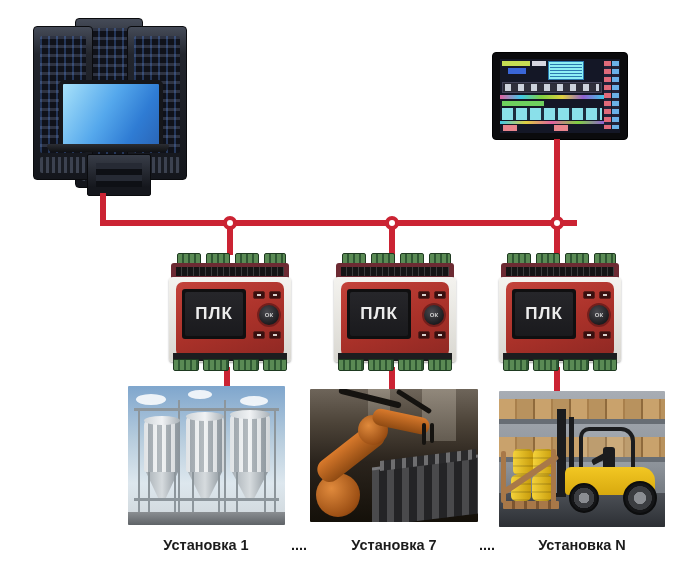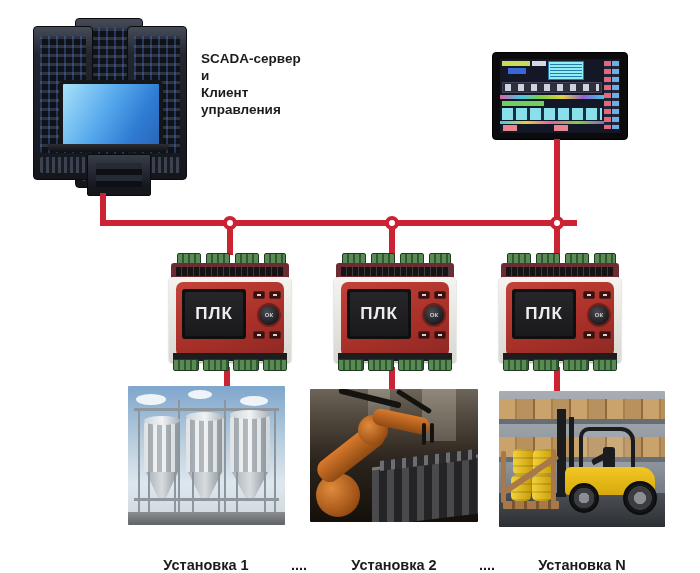--- a/index.html
+++ b/index.html
@@ -98,21 +98,21 @@
   .fl-mast{position:absolute;background:#1b1c1e;}
   .fl-body{position:absolute;background:linear-gradient(180deg,#f2c723,#d8a90e);border-radius:6px 14px 4px 4px;}
   .fl-guard{position:absolute;border:4px solid #1b1c1e;border-bottom:none;border-radius:10px 14px 0 0;background:rgba(230,235,240,.12);box-sizing:border-box;}
   .fl-seat{position:absolute;background:#1b1c1e;border-radius:3px 3px 0 0;}
   .wheel{position:absolute;border-radius:50%;background:radial-gradient(circle at 50% 50%,#8a8d92 0 28%,#3b3d41 30% 55%,#141517 57%);border:2px solid #0c0d0e;box-sizing:border-box;}
   .drum{position:absolute;width:20px;height:26px;border-radius:5px;
     background:repeating-linear-gradient(180deg,rgba(0,0,0,.12) 0 2px,rgba(0,0,0,0) 2px 8px),linear-gradient(90deg,#f4d23a,#c99d0c);}
   .pallet{position:absolute;background:repeating-linear-gradient(90deg,#a87848 0 9px,#7c5530 9px 12px);border-radius:1px;}
   .brace{position:absolute;background:#a87848;border-radius:2px;}
 
-  .caption{position:absolute;top:537px;transform:translateX(-50%);font-size:14.5px;font-weight:700;white-space:nowrap;margin-top:20px;}
+  .caption{position:absolute;top:537px;transform:translateX(-50%);font-size:14.5px;font-weight:700;white-space:nowrap;}
 </style>
 </head>
 <body>
 
 <div id="stage">
 
   <div class="abs" style="left:25px;top:8px;width:160px;height:190px;">
     <div class="tower" style="left:50px;top:10px;width:66px;height:168px;">
       <div class="slots"></div>
         <div class="vent"></div>
@@ -125,24 +125,20 @@
       <div class="slots"></div>
         <div class="vent"></div>
     </div>
     <div class="laptop-screen" style="left:34px;top:72px;width:96px;height:60px;"></div>
     <div class="laptop-base" style="left:22px;top:136px;width:122px;height:8px;"></div>
     <div class="pedestal" style="left:62px;top:146px;width:62px;height:40px;">
       <div class="pslots"></div>
     </div>
   </div>
 
-  <div class="abs lbl" style="left:201px;top:50px;font-size:13.5px;line-height:17px;">SCADA-сервер
-и
-Клиент
-управления</div>
 
   <div class="hmi">
     <div class="screen">
       <div class="sb" style="left:2px;top:2px;width:28px;height:5px;background:#c6dd54;"></div>
       <div class="sb" style="left:32px;top:2px;width:14px;height:5px;background:#d6d6e0;"></div>
       <div class="sb" style="left:8px;top:9px;width:18px;height:6px;background:#3a66d8;"></div>
       <div class="sb" style="left:48px;top:2px;width:36px;height:19px;background:#8df0f4;
            box-shadow:inset 0 0 0 1px #2a7ab0;"></div>
       <div class="sb" style="left:50px;top:5px;width:32px;height:13px;
            background:repeating-linear-gradient(180deg,#2a7ab0 0 1px,rgba(0,0,0,0) 1px 3px);"></div>
@@ -324,17 +320,17 @@
     <div class="fl-guard" style="left:80px;top:36px;width:56px;height:44px;"></div>
     <div class="fl-seat" style="left:104px;top:56px;width:12px;height:22px;"></div>
     <div class="fl-seat" style="left:92px;top:64px;width:20px;height:6px;transform:rotate(-28deg);"></div>
     <div class="fl-body" style="left:66px;top:76px;width:90px;height:28px;"></div>
     <div class="wheel" style="left:70px;top:92px;width:30px;height:30px;"></div>
     <div class="wheel" style="left:124px;top:90px;width:34px;height:34px;"></div>
   </div>
 
   <div class="caption" style="left:206px;">Установка 1</div>
   <div class="caption" style="left:299px;">....</div>
-  <div class="caption" style="left:394px;">Установка 2</div>
+  <div class="caption" style="left:394px;">Установка 7</div>
   <div class="caption" style="left:487px;">....</div>
   <div class="caption" style="left:582px;">Установка N</div>
 
 </div>
 
 </body></html>

